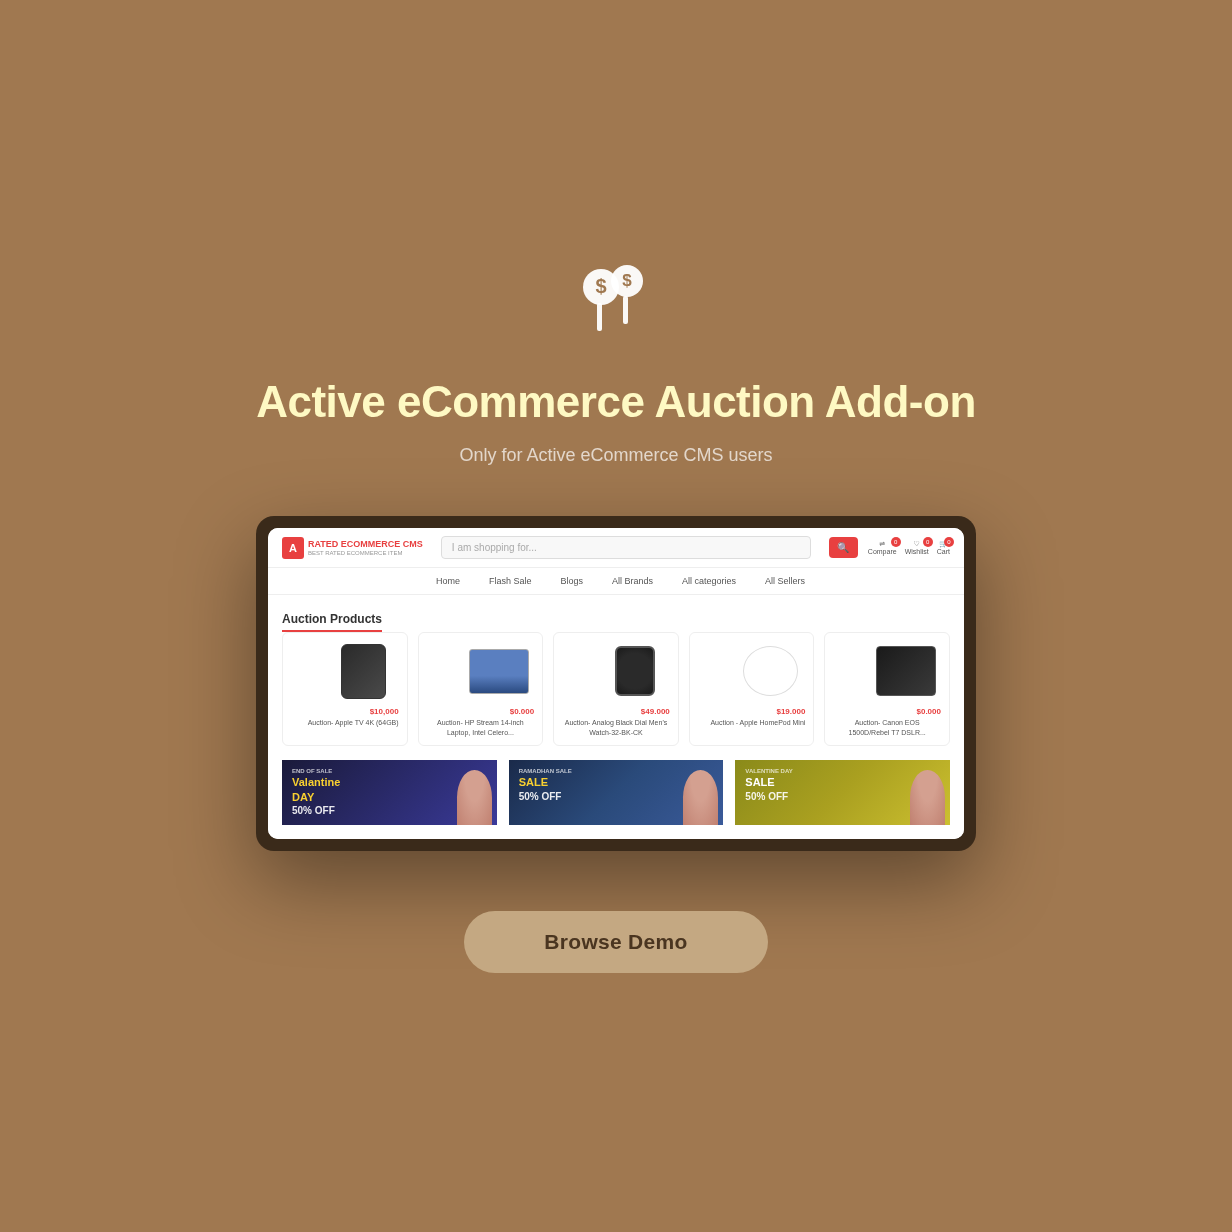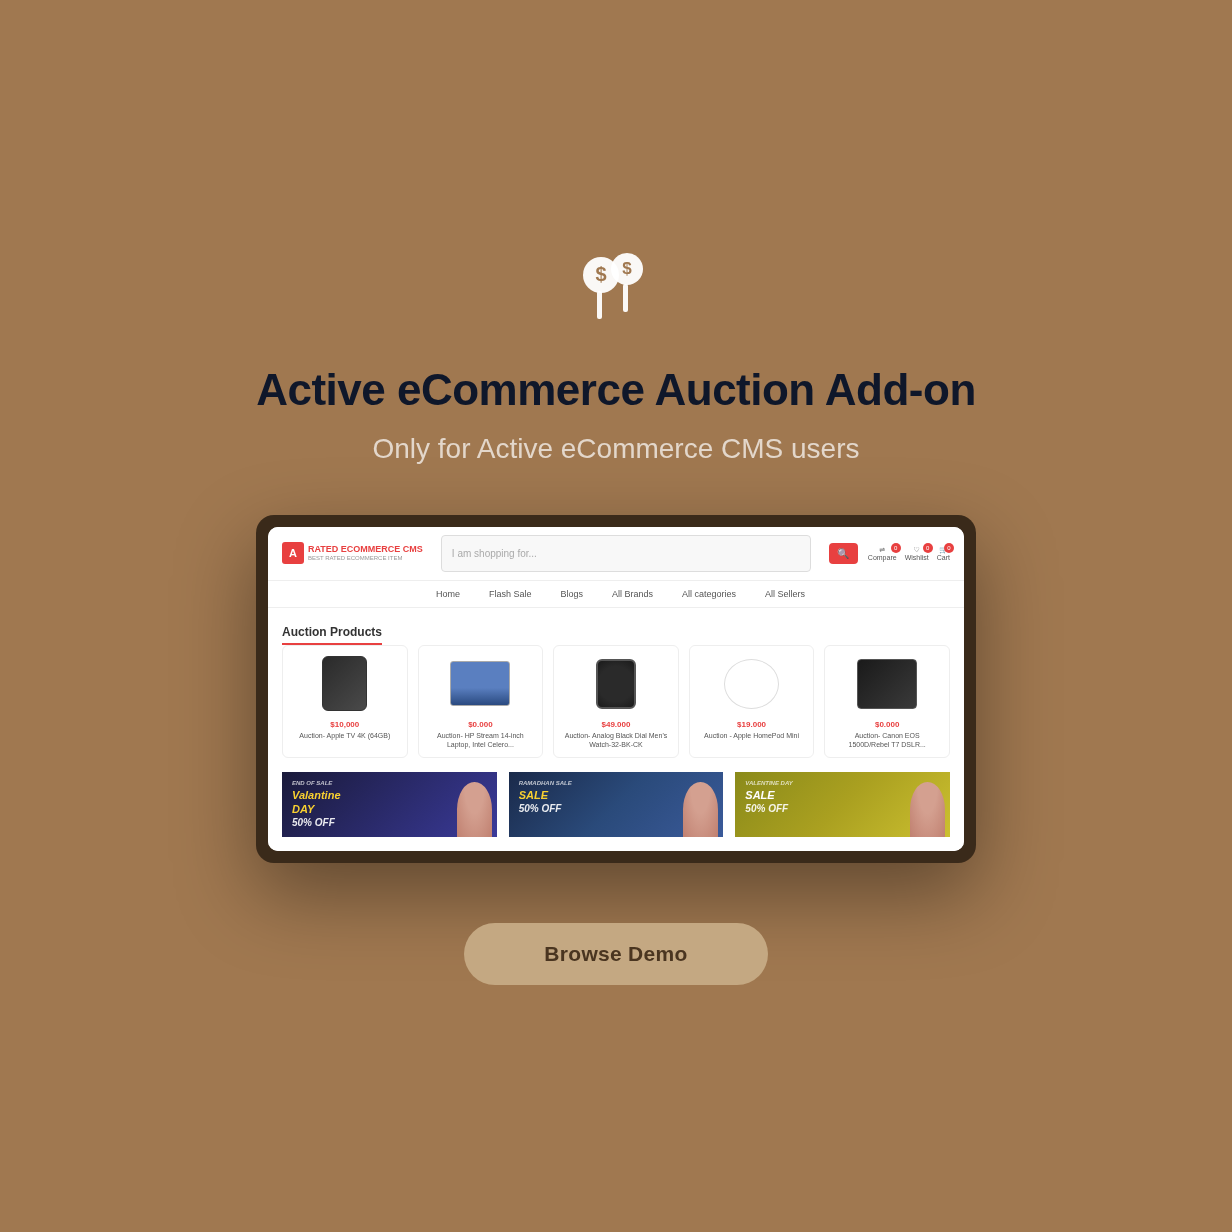--- a/index.html
+++ b/index.html
@@ -24,28 +24,28 @@
       padding: 0 80px;
     }
 
     .icon-container {
       margin-bottom: 24px;
     }
 
     .main-title {
       font-size: 44px;
       font-weight: 800;
-      color: #0f172a;
+      color: #fef9c3;
       text-align: right;
       margin-bottom: 18px;
       letter-spacing: -0.5px;
     }
 
     .subtitle {
-      font-size: 28px;
+      font-size: 18px;
       font-weight: 400;
       color: rgba(255,255,255,0.7);
       margin-bottom: 50px;
     }
 
     .browser-mockup {
       width: 720px;
       background: #3a2a1a;
       border-radius: 18px;
       padding: 12px;
@@ -100,21 +100,21 @@
       font-size: 6px;
       color: #999;
       display: block;
     }
 
     .ec-search {
       flex: 1;
       background: #f8f8f8;
       border: 1px solid #ddd;
       border-radius: 4px;
-      padding: 12px 10px;
+      padding: 5px 10px;
       font-size: 10px;
       color: #aaa;
       margin: 0 8px;
     }
 
     .ec-search-btn {
       background: #e84040;
       color: white;
       border: none;
       border-radius: 4px;
@@ -192,21 +192,21 @@
     }
 
     .product-card {
       flex: 1;
       background: #fff;
       border: 1px solid #eee;
       border-radius: 6px;
       padding: 8px;
       display: flex;
       flex-direction: column;
-      align-items: center;
+      align-items: flex-end;
     }
 
     .product-img {
       width: 70px;
       height: 60px;
       object-fit: contain;
       margin-bottom: 6px;
       display: flex;
       align-items: center;
       justify-content: center;
@@ -265,21 +265,20 @@
       background: linear-gradient(135deg, #1a1a1a, #3a3a3a);
       border-radius: 4px;
       border: 1px solid #555;
     }
 
     
     .banners {
       display: flex;
       gap: 12px;
       background: #fff;
-      font-style: italic;
     }
 
     .banner {
       flex: 1;
       height: 65px;
       position: relative;
       overflow: hidden;
     }
 
     .banner-1 {

